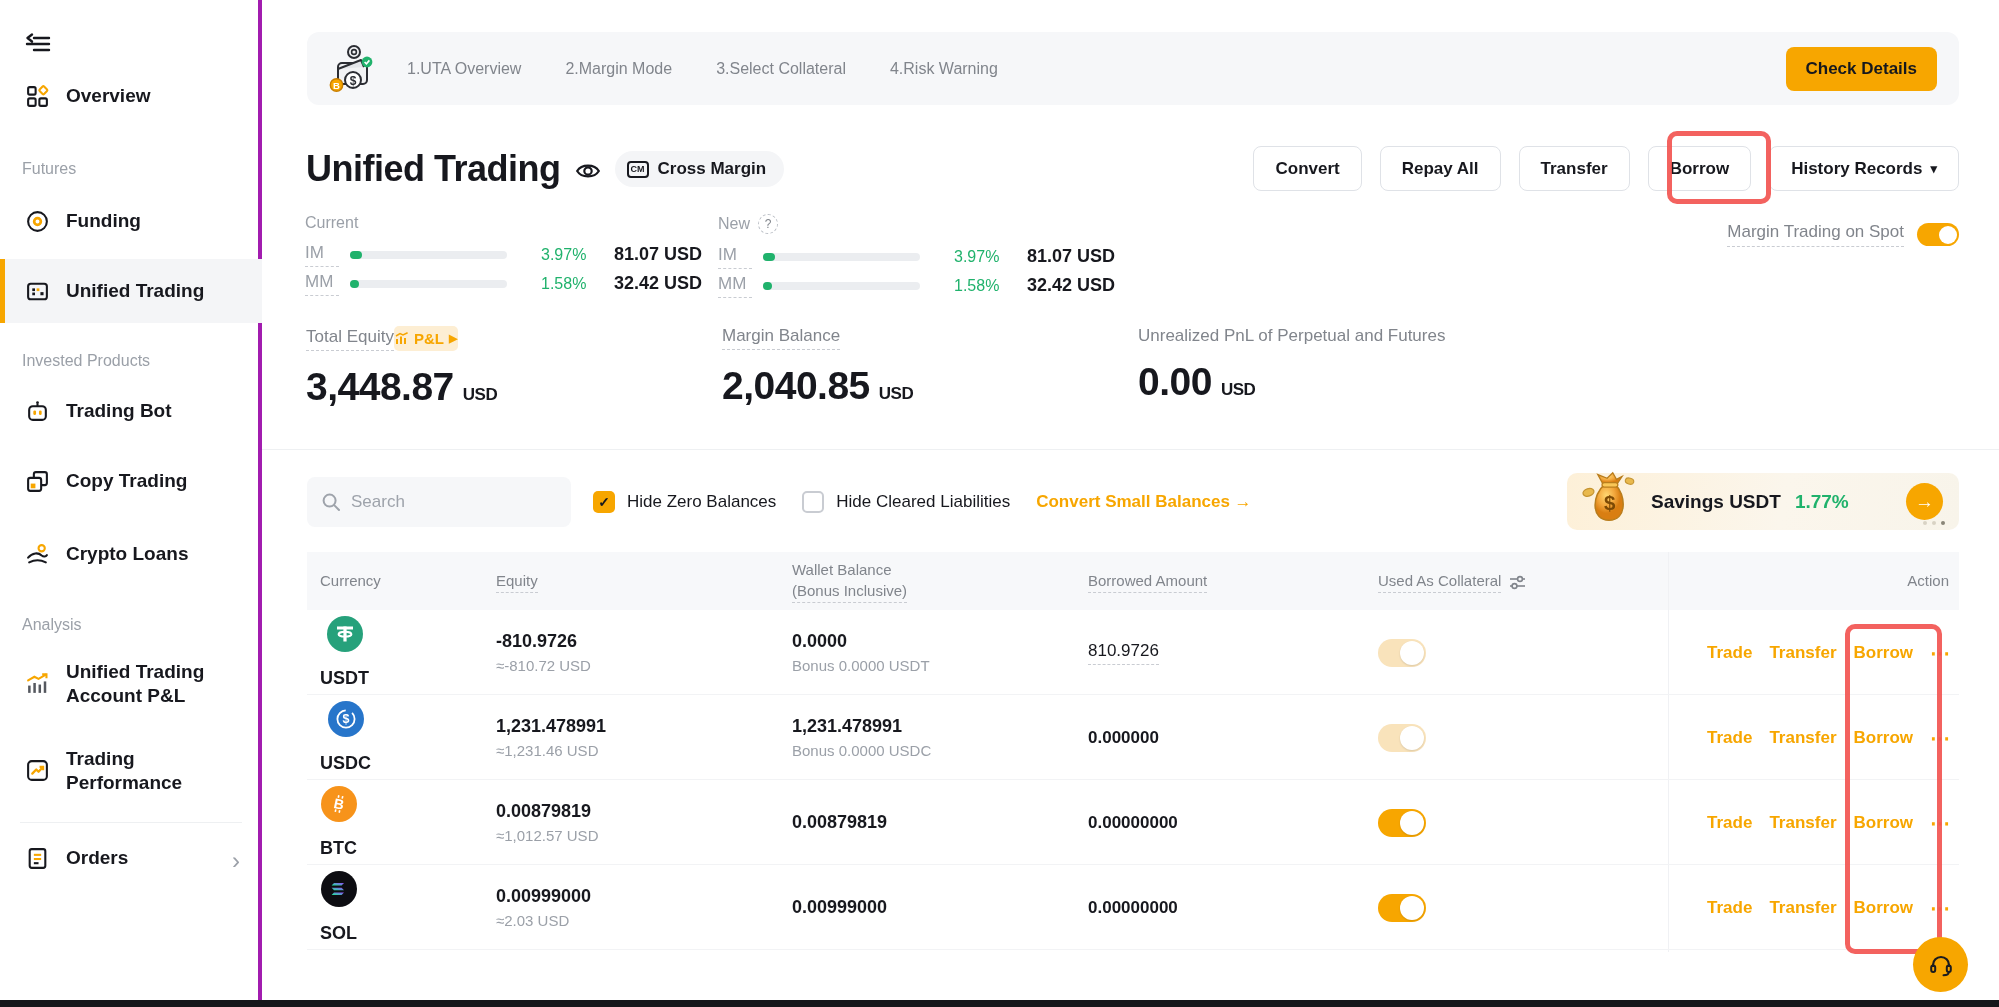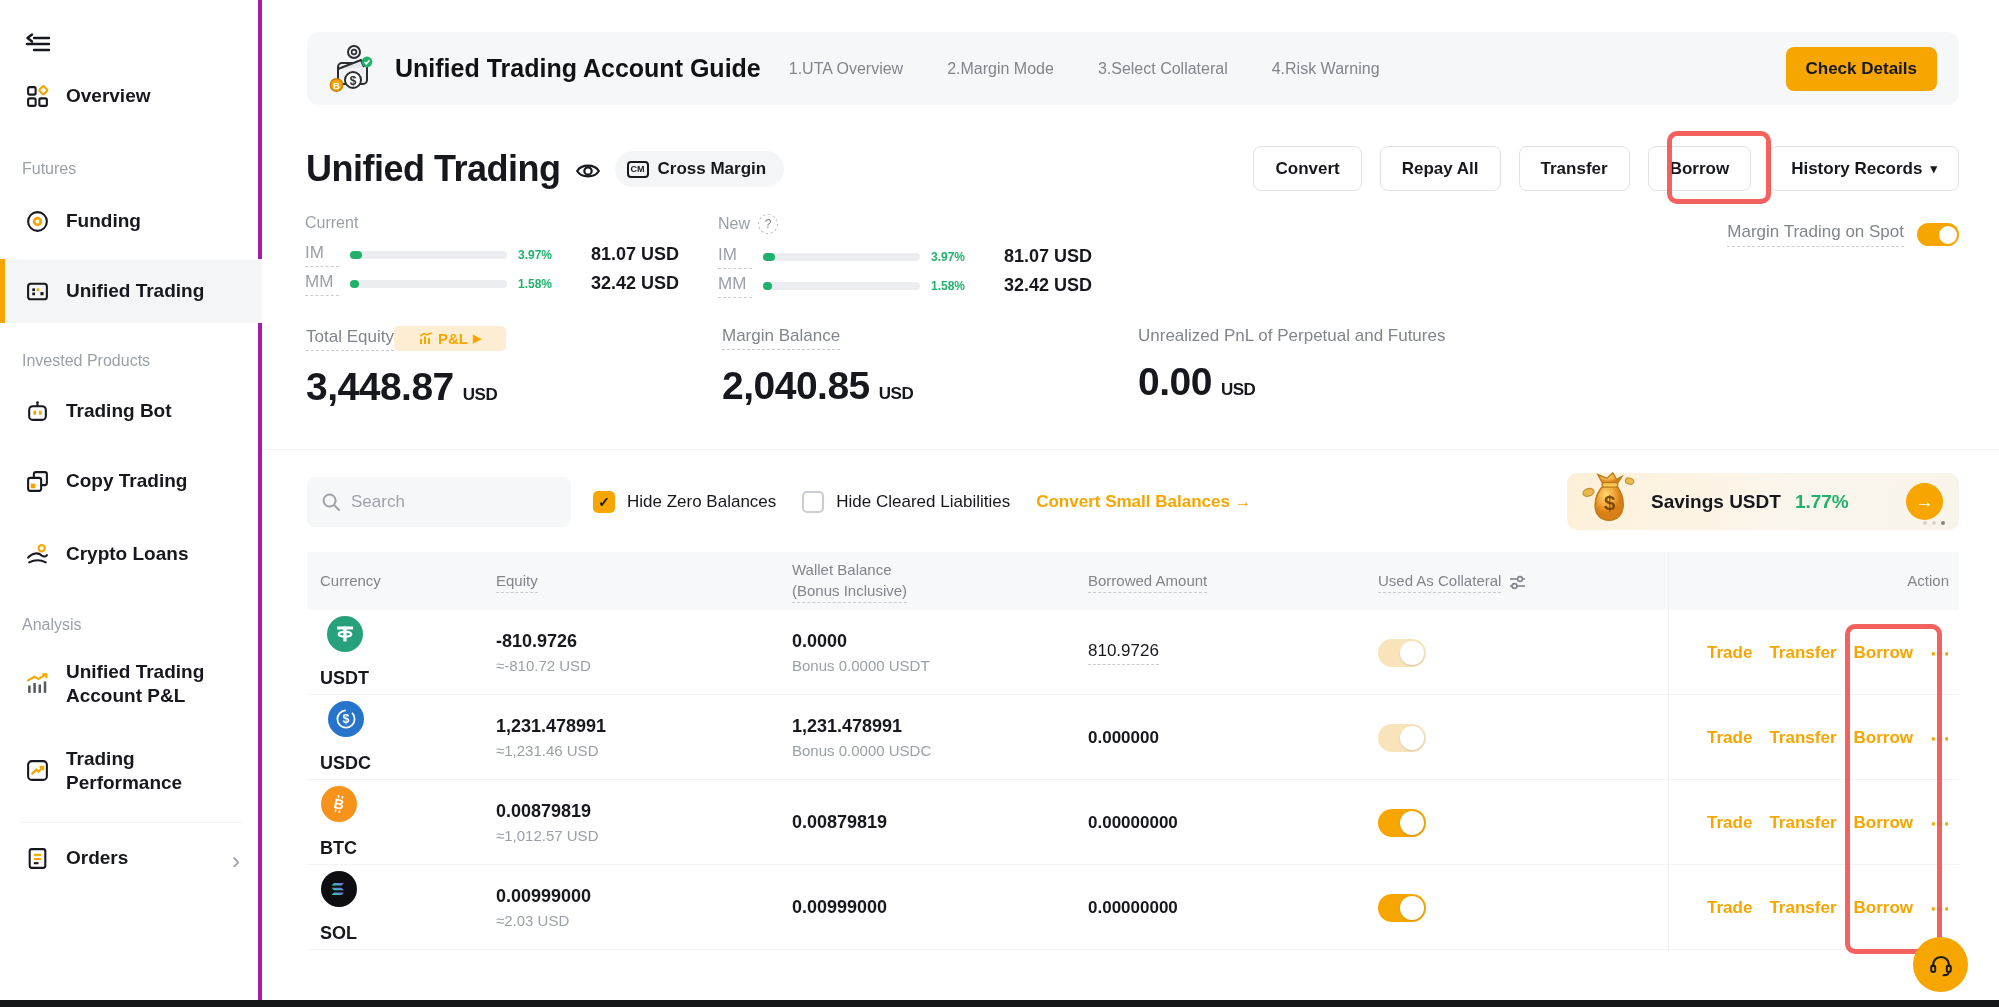--- a/index.html
+++ b/index.html
@@ -40,32 +40,32 @@
 
   
   .stat-block { position:absolute; top:214px; }
   .stat-title { font-size:16px; color:#9ba0a8; margin-bottom:8px; display:flex; align-items:center; gap:8px; }
   .qmark { width:20px; height:20px; border:1.5px dashed #b9bdc4; border-radius:50%; font-size:12px; color:#81858c; display:inline-flex; align-items:center; justify-content:center; }
   .stat-row { display:flex; align-items:center; height:29px; gap:11px; }
   .mlabel { font-size:17px; color:#9ba0a8; width:34px; }
   .du { border-bottom:1.6px dashed #c9ccd2; padding-bottom:3px; }
   .bar { width:157px; height:8px; background:#ebedf0; border-radius:4px; position:relative; }
   .bar i { position:absolute; left:0; top:0; width:12px; height:8px; background:#20b26c; border-radius:4px; }
-  .pct { font-size:12px; font-weight:700; color:#20b26c; width:62px; }
+  .pct { font-size:16px; font-weight:400; color:#20b26c; width:62px;margin-left:23px; }
   .usdval { font-size:18px; font-weight:700; color:#17181e; }
   .mts { position:absolute; right:40px; top:222px; display:flex; align-items:center; gap:13px; }
   .mts-label { font-size:17px; color:#81858c; border-bottom:1.6px dashed #c9ccd2; padding-bottom:4px; }
   .toggle-sm { width:42px; height:23px; background:#f7a600; border-radius:12px; position:relative; cursor:pointer; }
   .toggle-sm b { position:absolute; right:2.5px; top:2.5px; width:18px; height:18px; background:#fff; border-radius:50%; }
 
   
   .ov-block { position:absolute; top:326px; }
   .ov-label-row { display:flex; align-items:center; }
   .ov-label { font-size:17px; color:#81858c; }
-  .pnl-badge { display:flex; align-items:center; gap:5px; background:#fdeed3; border-radius:5px; padding:4px 25px; color:#f7a600; font-size:15px; font-weight:800; cursor:pointer; }
+  .pnl-badge { display:flex; align-items:center; gap:5px; background:#fdeed3; border-radius:5px; padding:4px 1px; color:#f7a600; font-size:15px; font-weight:800; cursor:pointer; }
   .pnl-caret { font-size:11px; }
   .ov-value { margin-top:14px; font-size:39px; font-weight:800; letter-spacing:-0.5px; display:flex; align-items:baseline; gap:9px; }
   .ov-unit { font-size:17px; font-weight:700; }
 
   .hdiv { position:absolute; left:0; top:449px; width:100%; height:1px; background:#eef0f2; }
 
   
   .search-box { position:absolute; left:45px; top:477px; width:264px; height:50px; background:#f6f7f9; border-radius:8px; display:flex; align-items:center; gap:10px; padding:0 14px; }
   .search-box input { border:none; outline:none; background:transparent; font-size:17px; color:#17181e; width:190px; font-family:"Liberation Sans", sans-serif; }
   .search-box input::placeholder { color:#9ea3ab; }
@@ -259,21 +259,20 @@
           <rect x="11" y="20" width="29" height="21" rx="4" fill="#f1f2f4" stroke="#2b2d33" stroke-width="2"></rect>
           <path d="M11 26 L34 17 L37 24" fill="#e3e5e9" stroke="#2b2d33" stroke-width="2" stroke-linejoin="round"></path>
           <circle cx="40" cy="19" r="5.4" fill="#20b26c"></circle>
             <path d="M37.6 19 l1.8 1.8 l3 -3.4" stroke="#fff" stroke-width="1.6" fill="none"></path>
           <circle cx="26" cy="37" r="8" fill="#fff" stroke="#2b2d33" stroke-width="2"></circle>
             <text x="26" y="41.5" font-size="12" font-weight="bold" text-anchor="middle" fill="#2b2d33">$</text>
           <circle cx="9.5" cy="42" r="6.2" fill="#f7a600" stroke="#c97f00" stroke-width="1.4"></circle>
             <text x="9.5" y="45.8" font-size="9.5" font-weight="bold" text-anchor="middle" fill="#fff">B</text>
         </svg>
       </span>
-      <span class="banner-title">Unified Trading Account Guide</span>
       <span class="banner-steps">
         <span>1.UTA Overview</span>
         <span>2.Margin Mode</span>
         <span>3.Select Collateral</span>
         <span>4.Risk Warning</span>
       </span>
       <button class="check-btn">Check Details</button>
     </div>
 
     <div class="title-row">

